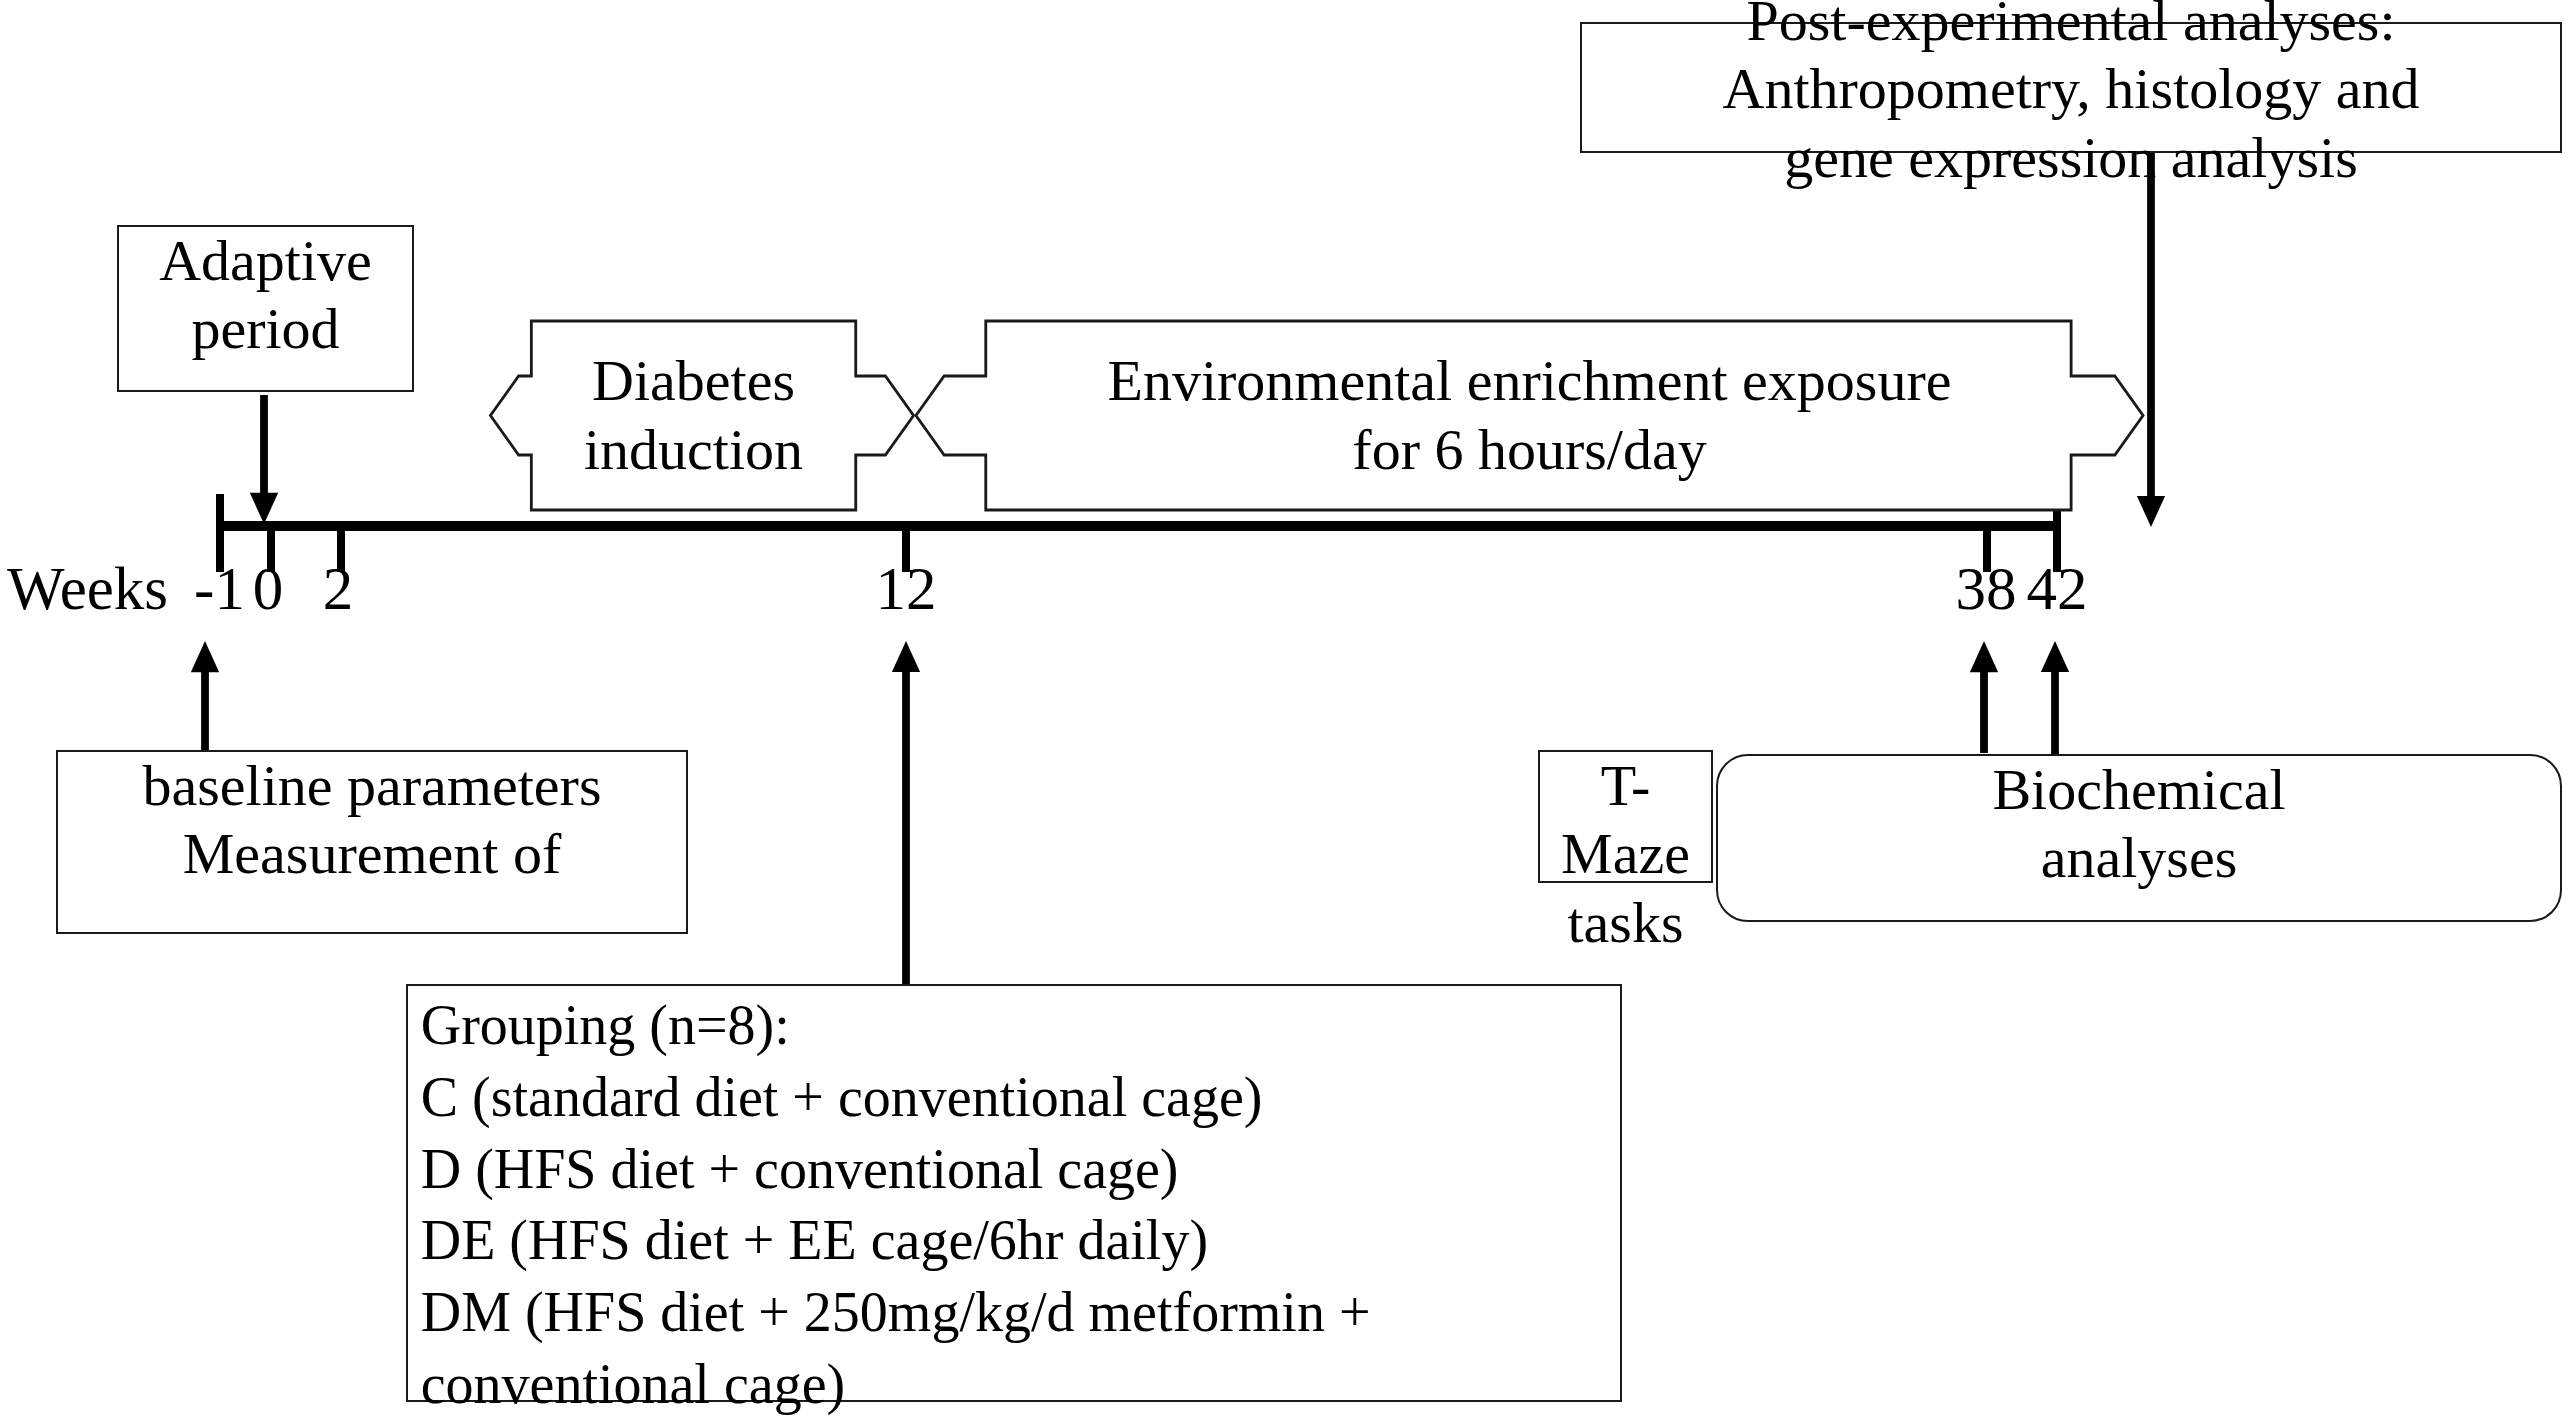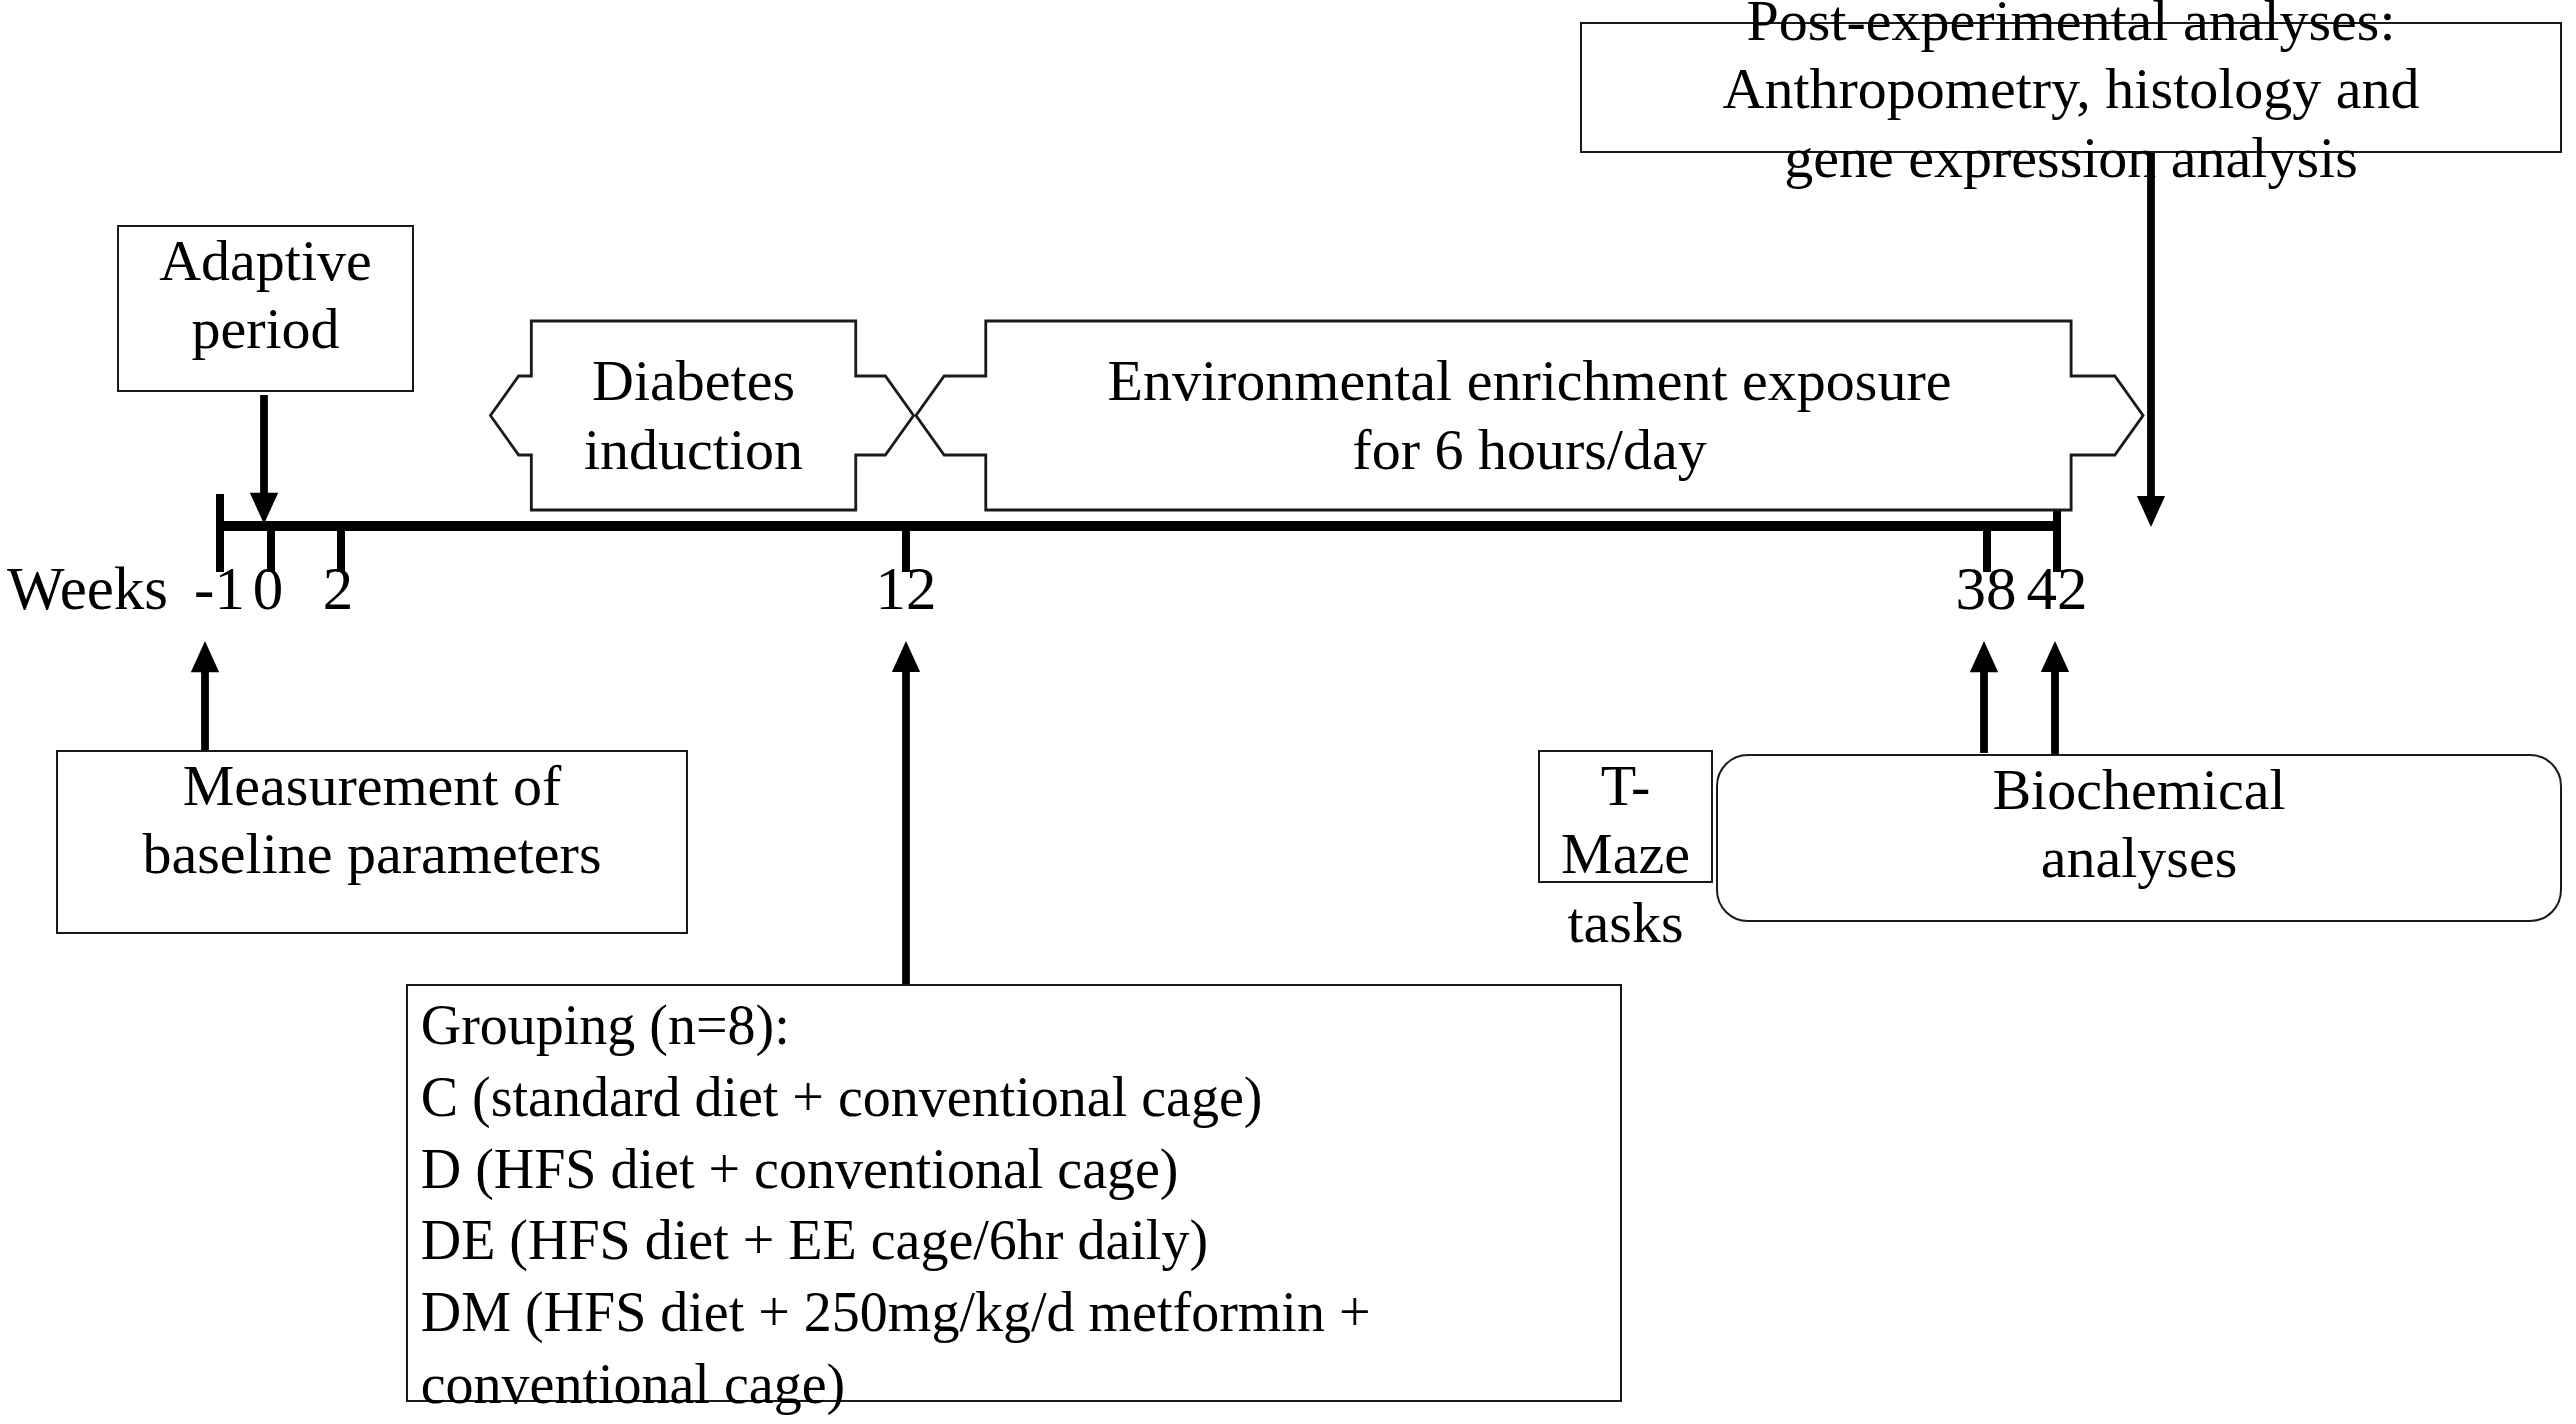--- a/index.html
+++ b/index.html
@@ -152,22 +152,22 @@
   </div>
 
   <div class="conn" style="left:2038px;top:641px;">
     <svg width="34" height="116" viewBox="0 0 48 164">
       <line x1="24" y1="164" x2="24" y2="28" stroke="#000" stroke-width="11"></line>
       <path d="M 24 0 L 4 44 L 44 44 Z" fill="#000"></path>
     </svg>
   </div>
 
   <div class="box" id="measure-box">
+    <span class="ln">baseline parameters</span>
     <span class="ln">Measurement of</span>
-    <span class="ln">baseline parameters</span>
   </div>
 
   <div class="box" id="tmaze-box">
     <span class="ln">T-Maze tasks</span>
   </div>
 
   <div class="box" id="biochem-box">
     <span class="ln">Biochemical</span>
     <span class="ln">analyses</span>
   </div>

